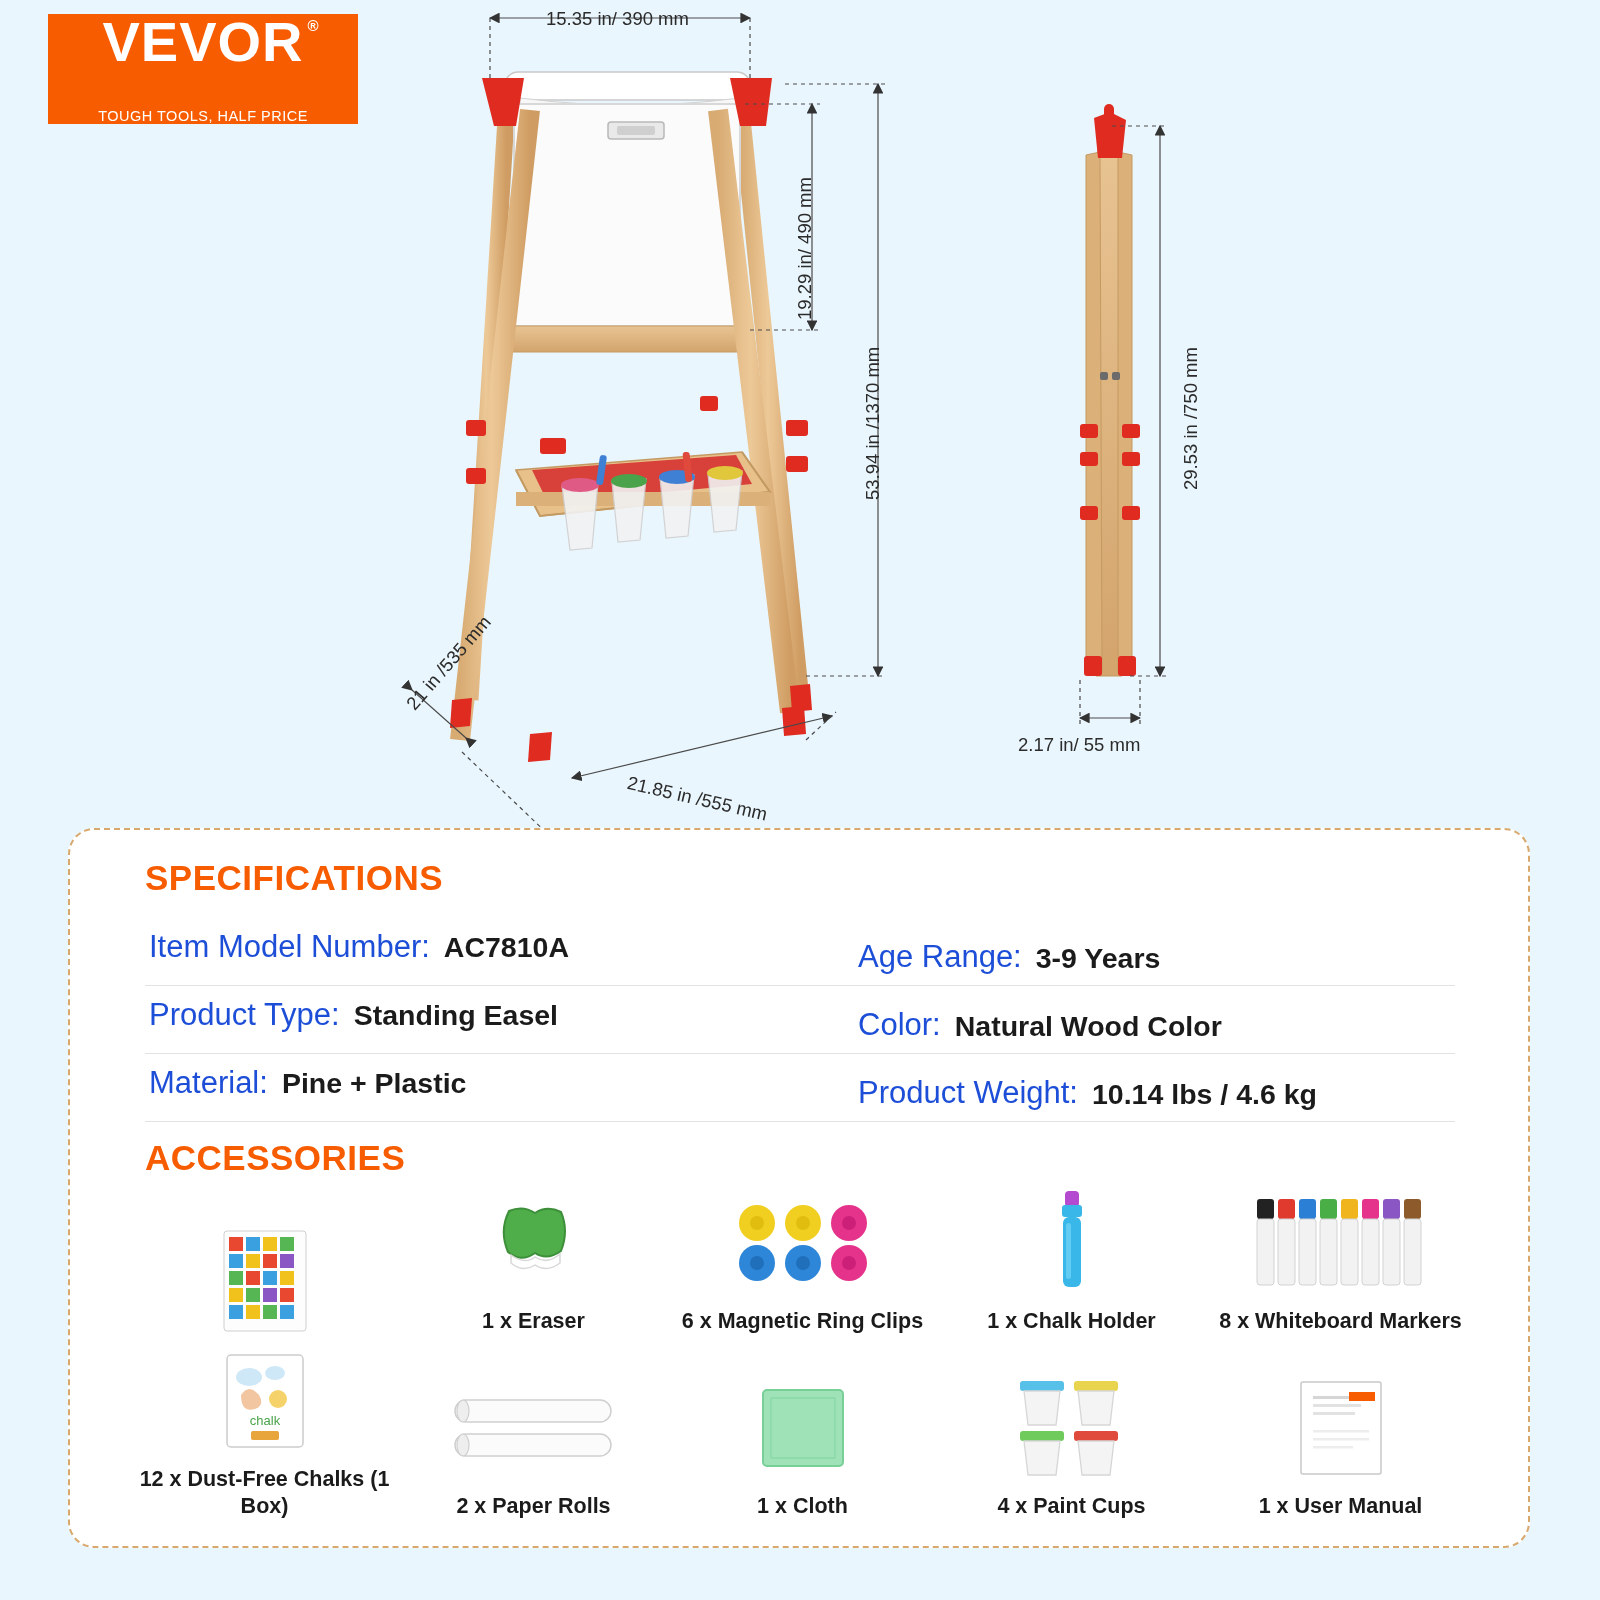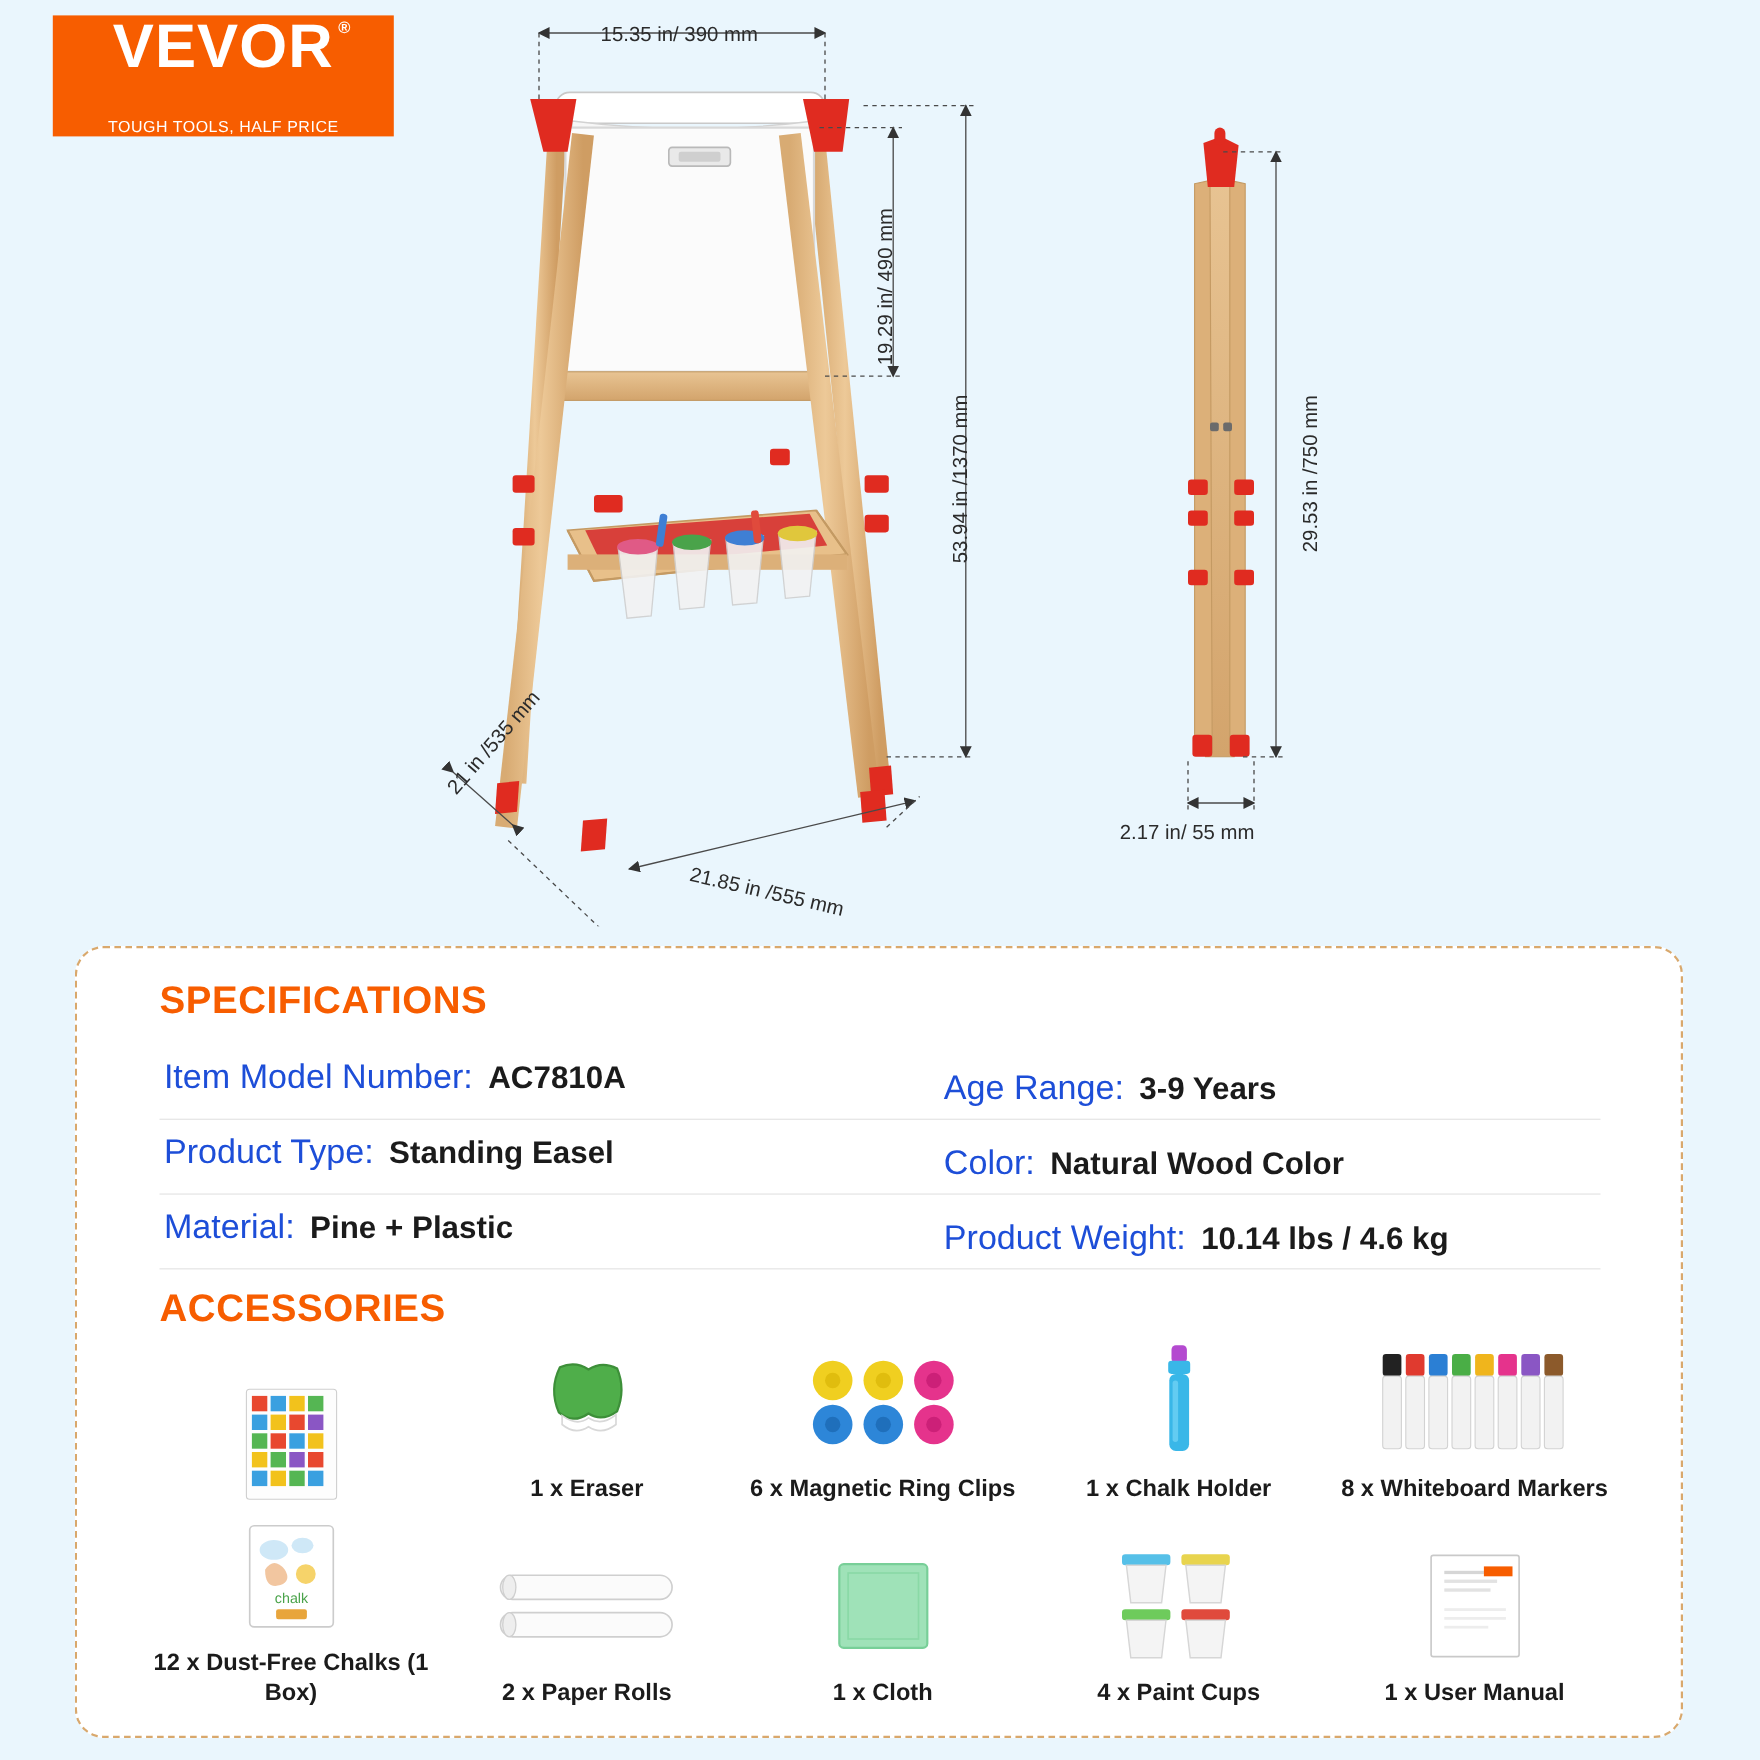--- a/index.html
+++ b/index.html
@@ -17,32 +17,31 @@
     align-items:center;justify-content:space-between;
   }
   .logo-word{
     color:#fff;font-size:56px;font-weight:bold;letter-spacing:1px;
     line-height:1;position:relative;font-family:"Liberation Sans", sans-serif;
   }
   .logo-word sup{font-size:15px;position:absolute;top:4px;right:-16px;}
   .logo-tag{color:#fff;font-size:14.5px;letter-spacing:.5px;margin-top:9px;}
 
   
-  .diagram{position:absolute;left:0;top:12px;width:1600px;height:830px;}
+  .diagram{position:absolute;left:0;top:0;width:1600px;height:830px;}
   .dim-label{position:absolute;font-size:18.5px;color:#2b2b2b;white-space:nowrap;}
   .rot90{transform:rotate(-90deg);transform-origin:left top;}
   .rot-diag{transform:rotate(-49deg);transform-origin:left top;}
   .rot-diag2{transform:rotate(13deg);transform-origin:left top;}
 
   
   .panel{
     position:absolute;left:68px;top:828px;width:1462px;height:720px;
     border:2px dashed #d9a86c;border-radius:26px;background:#fff;
     box-sizing:border-box;
-    margin-top:32px;
   }
   .sec-title{
     color:#f75d00;font-size:35px;font-weight:bold;letter-spacing:.5px;
     margin:0;
   }
   .spec-title-pos{position:absolute;left:75px;top:28px;}
   .acc-title-pos{position:absolute;left:75px;top:308px;}
 
   .spec-grid{
     position:absolute;left:75px;top:88px;width:1310px;

